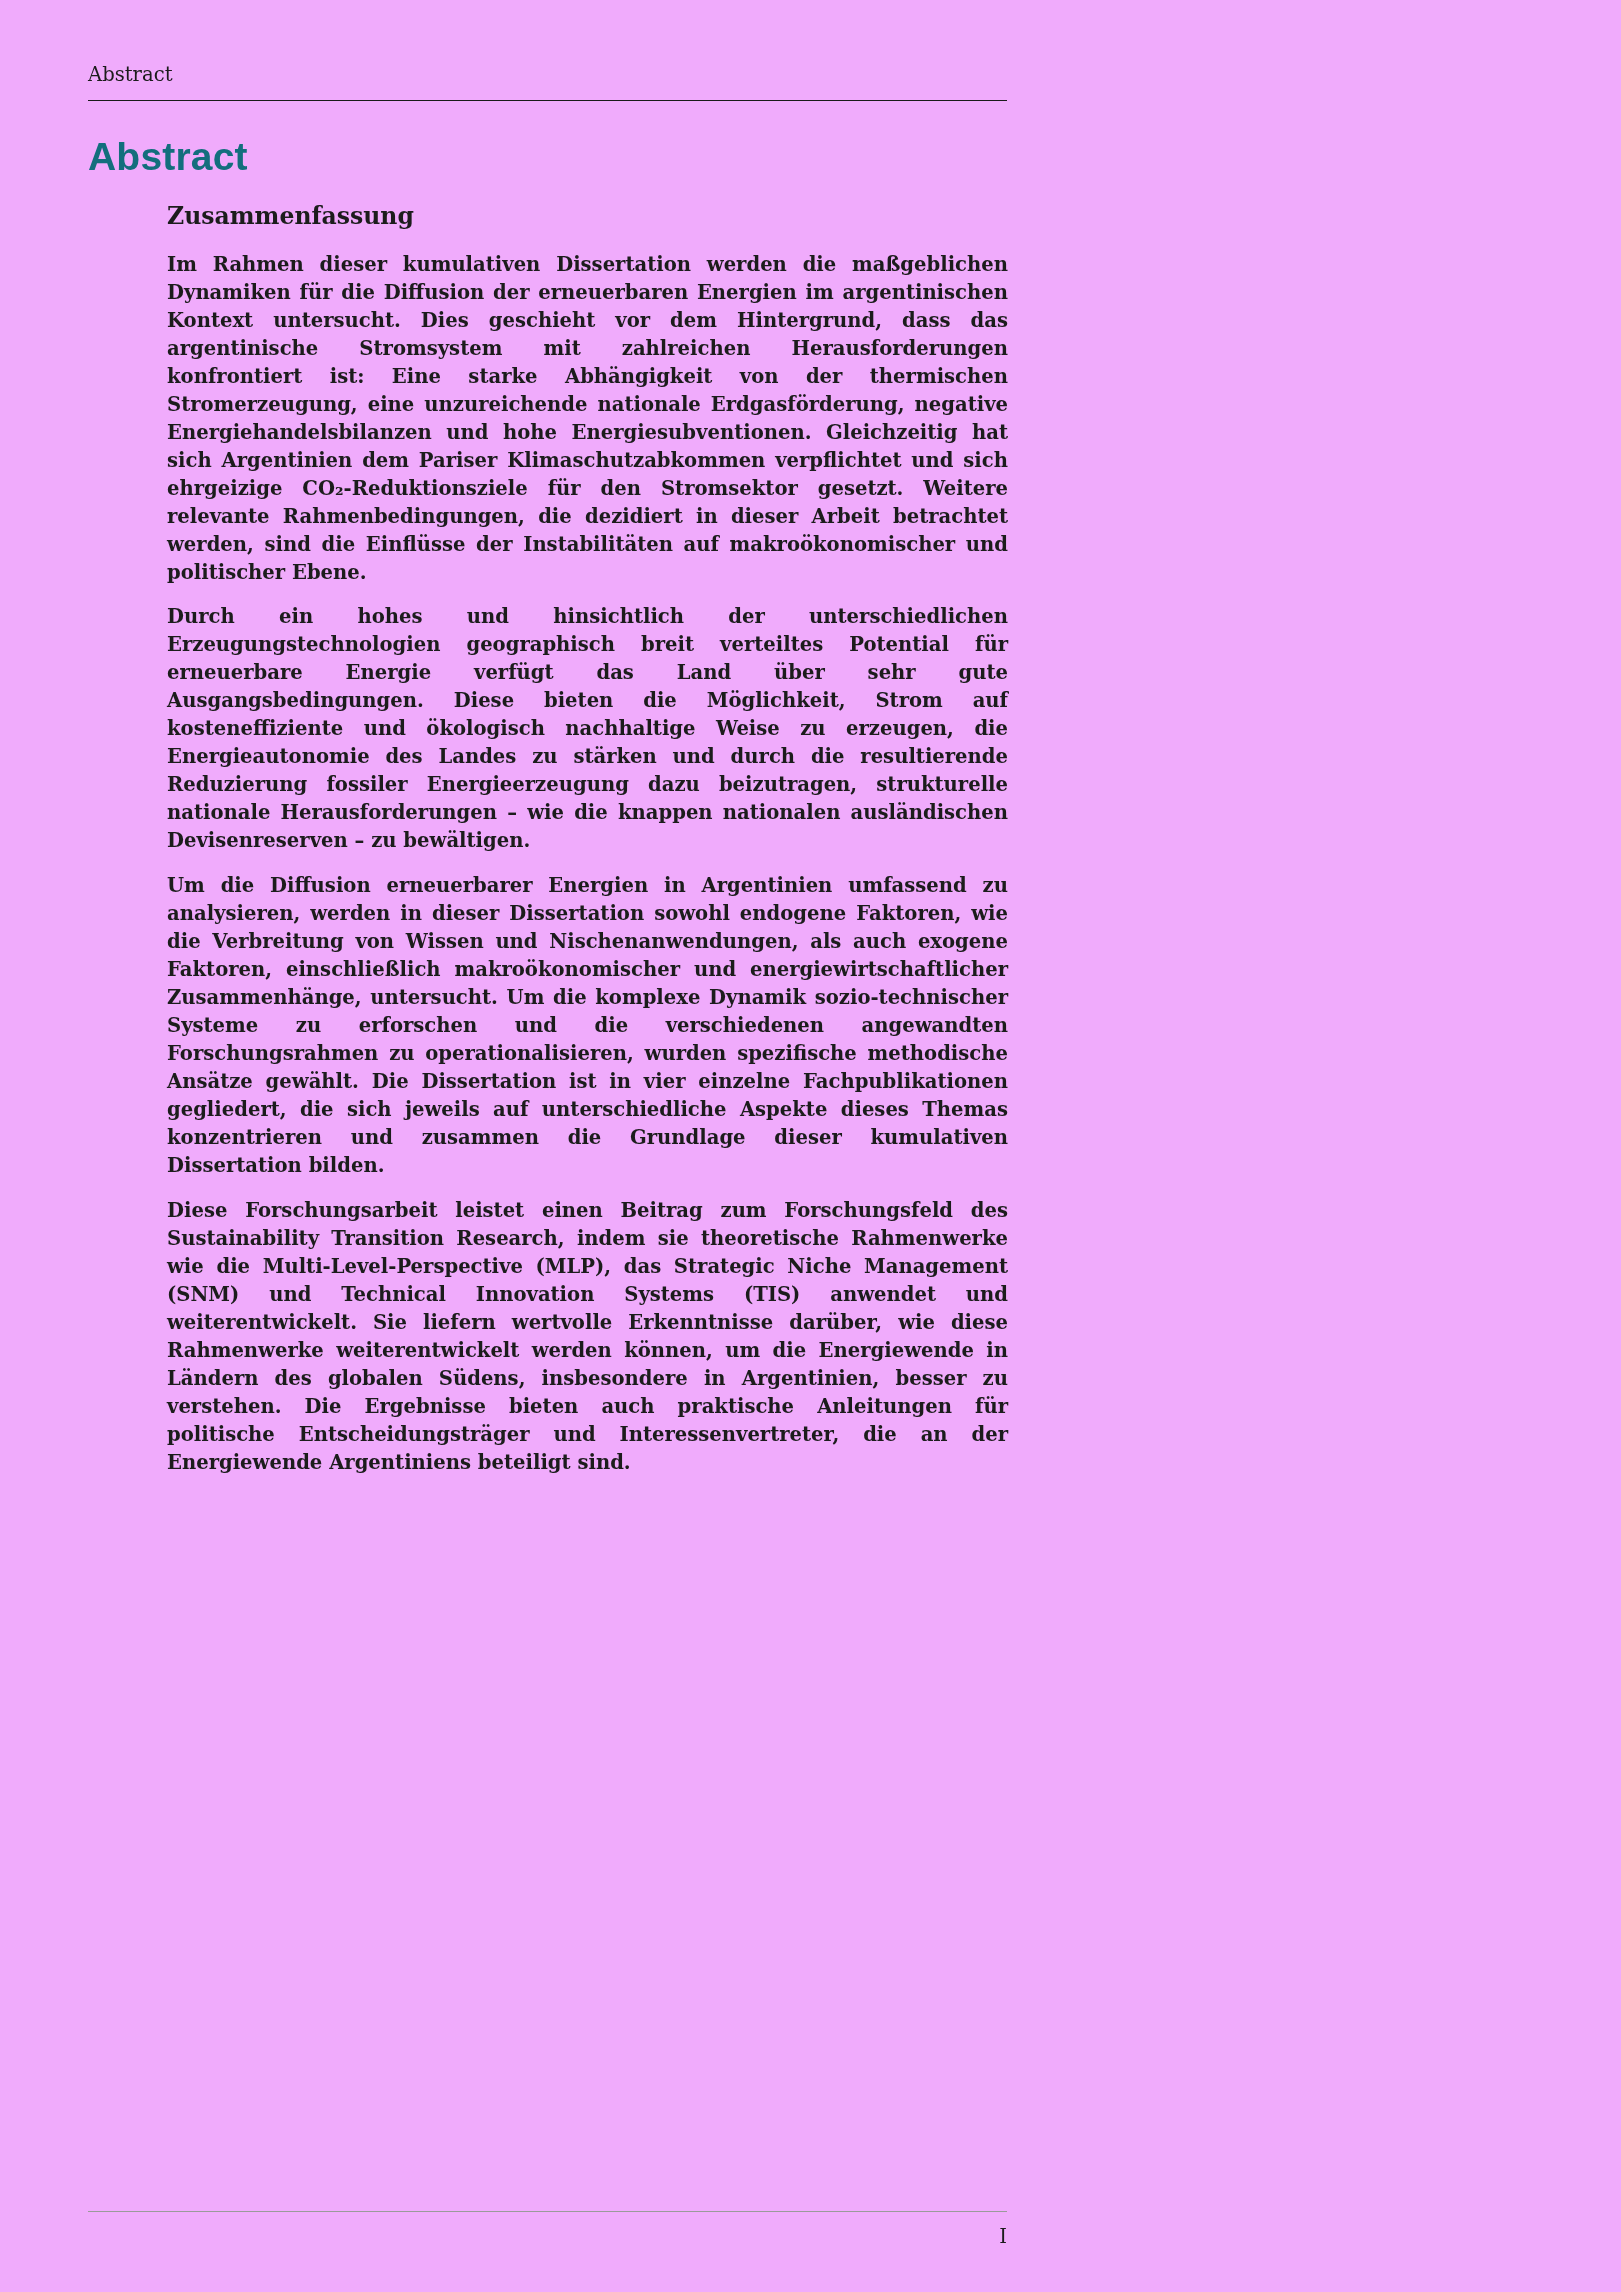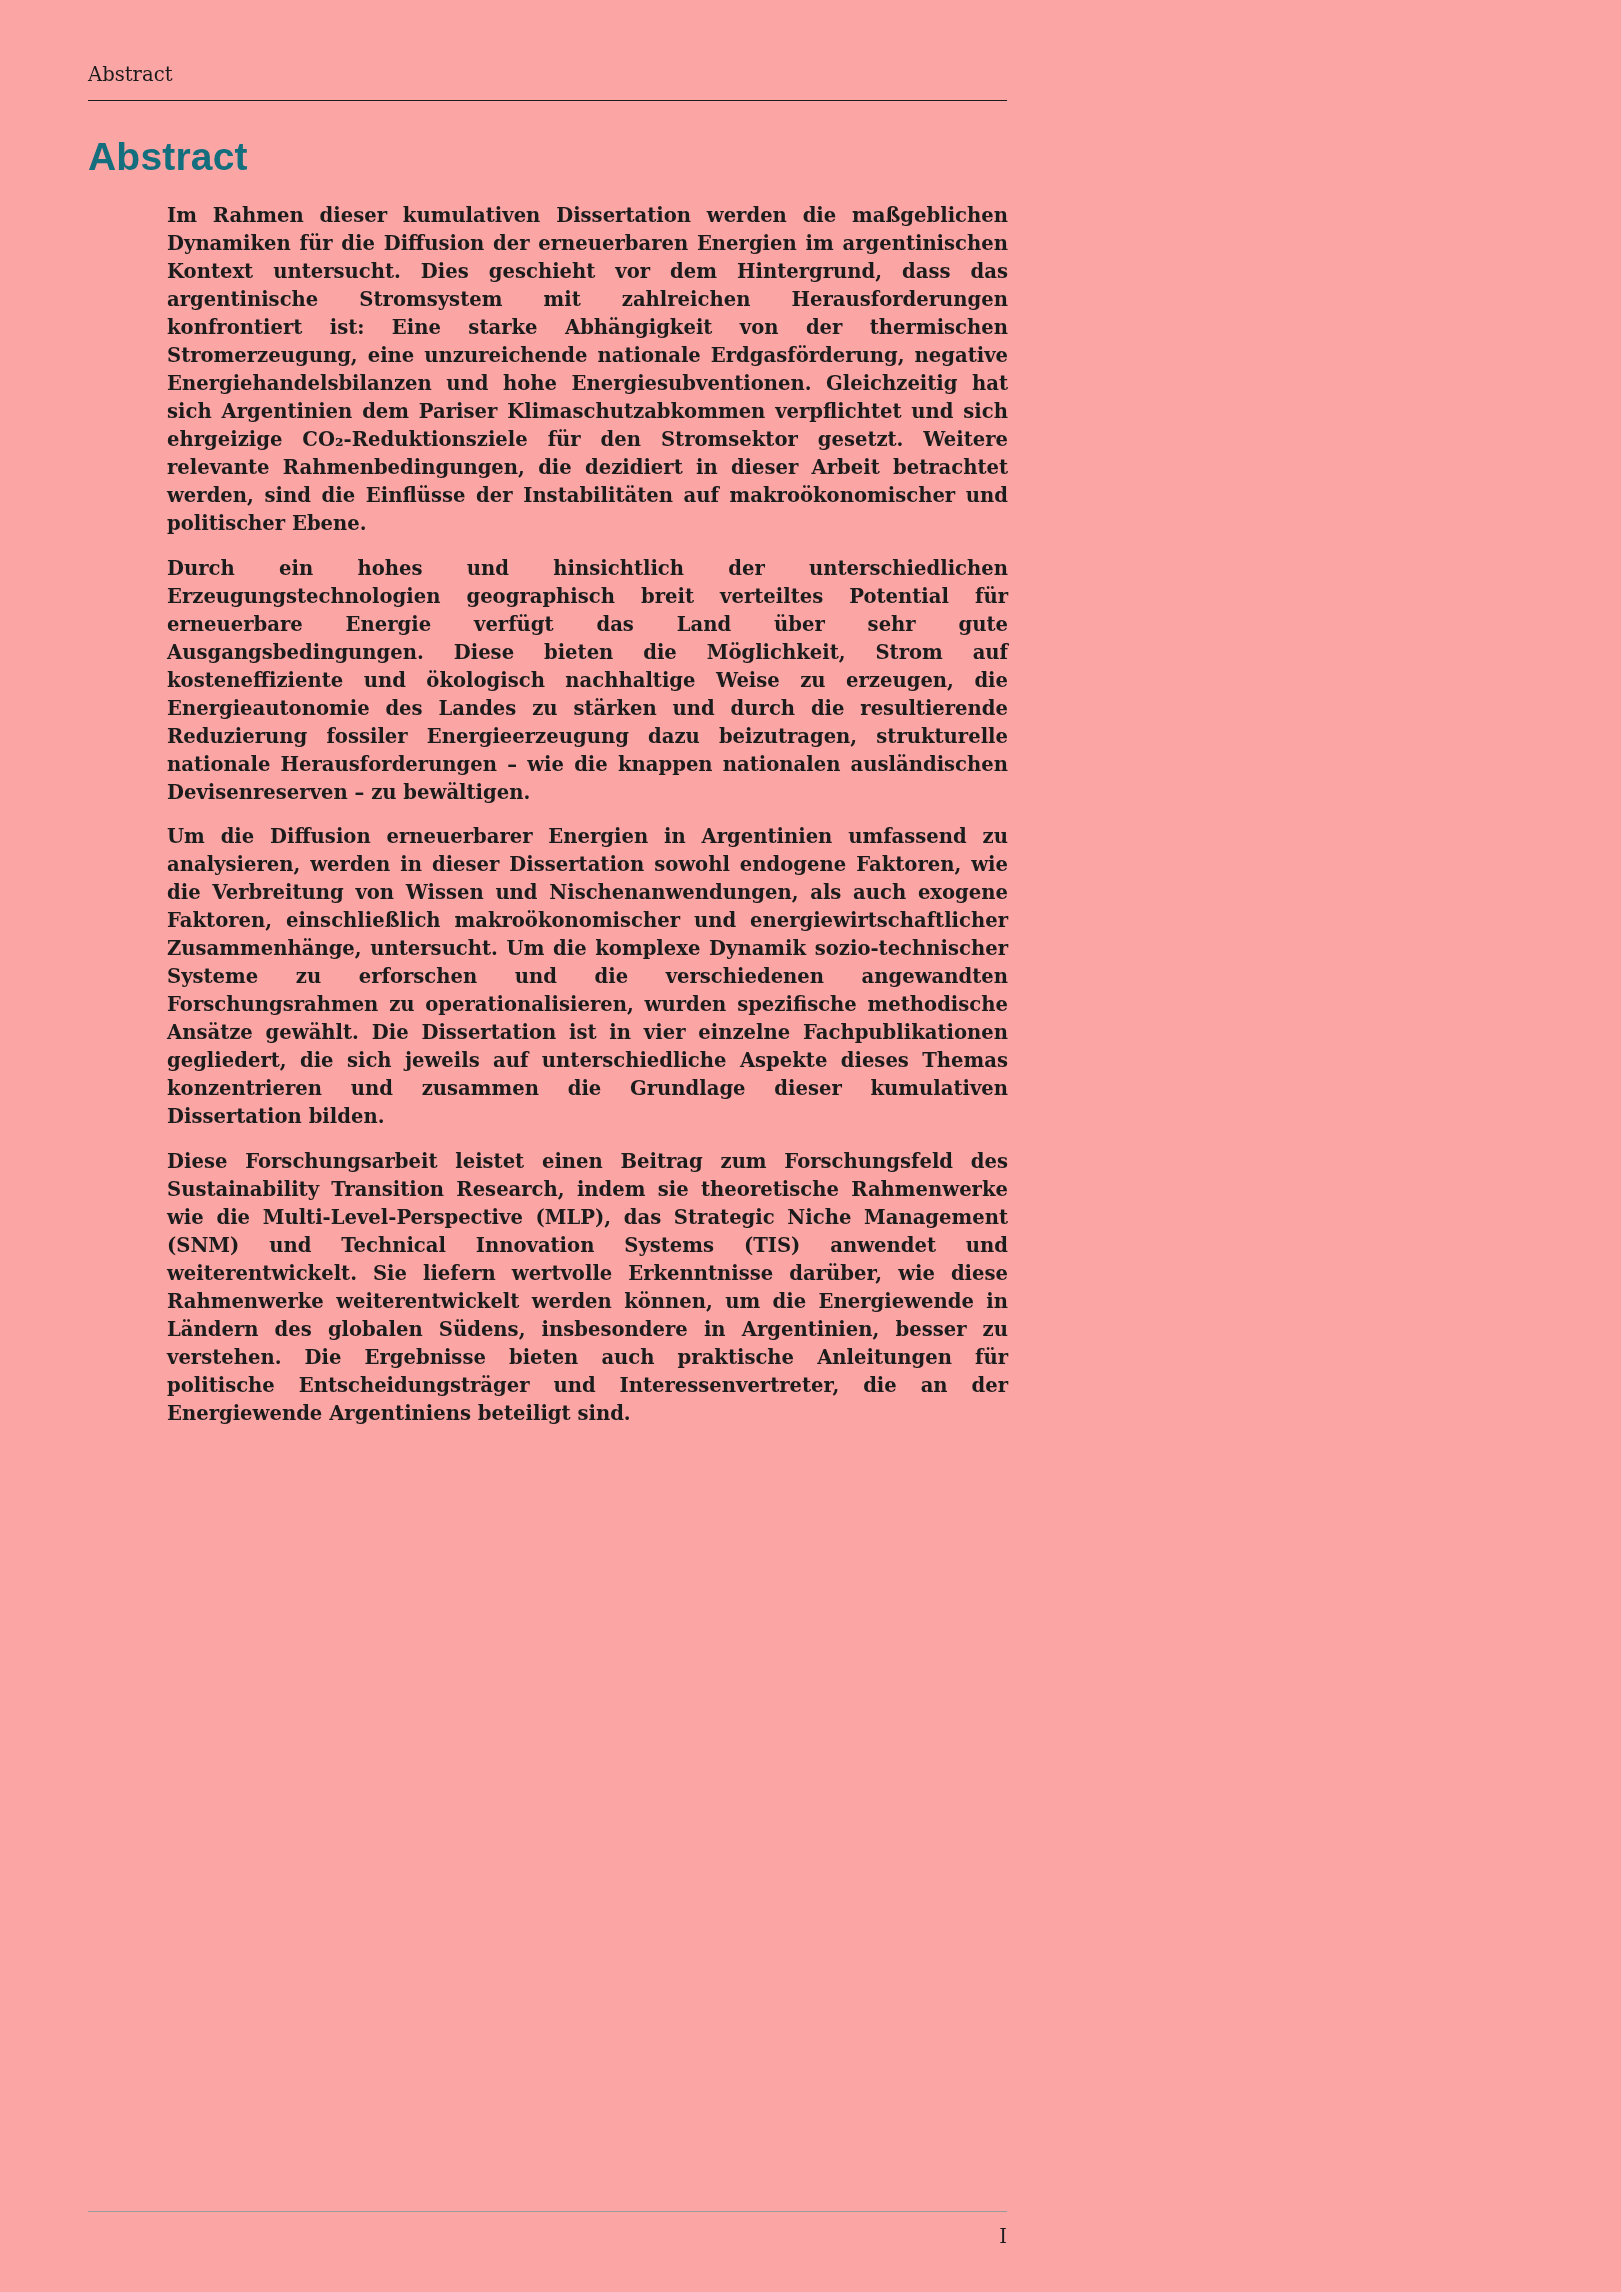--- a/index.html
+++ b/index.html
@@ -13,21 +13,21 @@
     height: 2293px;
     position: relative;
     overflow: hidden;
     font-family: "DejaVu Serif", serif;
     color: #1c1c1c;
     -webkit-font-smoothing: antialiased;
   }
   .page {
     position: absolute;
     inset: 0;
-    background: #fca5a5;
+    background: #f0abfc;
   }
 
   
   .running-header {
     position: absolute;
     left: 88px;
     top: 63px;
     width: 919px;
     font-size: 19.6px;
     line-height: 23.5px;
@@ -106,20 +106,21 @@
 <div class="page">
 
   <div class="running-header">
     <span>Abstract</span>
   </div>
   <div class="header-rule"></div>
 
   <h1 class="chapter-title" style="color: rgb(19, 110, 125);">Abstract</h1>
 
   <div class="content">
+    <h2 class="section-heading">Zusammenfassung</h2>
 
     <p>Im Rahmen dieser kumulativen Dissertation werden die maßgeblichen Dynamiken für die Diffusion der erneuerbaren Energien im argentinischen Kontext untersucht. Dies geschieht vor dem Hintergrund, dass das argentinische Stromsystem mit zahlreichen Herausforderungen konfrontiert ist: Eine starke Abhängigkeit von der thermischen Stromerzeugung, eine unzureichende nationale Erdgasförderung, negative Energiehandelsbilanzen und hohe Energiesubventionen. Gleichzeitig hat sich Argentinien dem Pariser Klimaschutzabkommen verpflichtet und sich ehrgeizige CO₂-Reduktionsziele für den Stromsektor gesetzt. Weitere relevante Rahmenbedingungen, die dezidiert in dieser Arbeit betrachtet werden, sind die Einflüsse der Instabilitäten auf makroökonomischer und politischer Ebene.</p>
     <p>Durch ein hohes und hinsichtlich der unterschiedlichen Erzeugungstechnologien geographisch breit verteiltes Potential für erneuerbare Energie verfügt das Land über sehr gute Ausgangsbedingungen. Diese bieten die Möglichkeit, Strom auf kosteneffiziente und ökologisch nachhaltige Weise zu erzeugen, die Energieautonomie des Landes zu stärken und durch die resultierende Reduzierung fossiler Energieerzeugung dazu beizutragen, strukturelle nationale Herausforderungen – wie die knappen nationalen ausländischen Devisenreserven – zu bewältigen.</p>
     <p>Um die Diffusion erneuerbarer Energien in Argentinien umfassend zu analysieren, werden in dieser Dissertation sowohl endogene Faktoren, wie die Verbreitung von Wissen und Nischenanwendungen, als auch exogene Faktoren, einschließlich makroökonomischer und energiewirtschaftlicher Zusammenhänge, untersucht. Um die komplexe Dynamik sozio-technischer Systeme zu erforschen und die verschiedenen angewandten Forschungsrahmen zu operationalisieren, wurden spezifische methodische Ansätze gewählt. Die Dissertation ist in vier einzelne Fachpublikationen gegliedert, die sich jeweils auf unterschiedliche Aspekte dieses Themas konzentrieren und zusammen die Grundlage dieser kumulativen Dissertation bilden.</p>
     <p>Diese Forschungsarbeit leistet einen Beitrag zum Forschungsfeld des Sustainability Transition Research, indem sie theoretische Rahmenwerke wie die Multi-Level-Perspective (MLP), das Strategic Niche Management (SNM) und Technical Innovation Systems (TIS) anwendet und weiterentwickelt. Sie liefern wertvolle Erkenntnisse darüber, wie diese Rahmenwerke weiterentwickelt werden können, um die Energiewende in Ländern des globalen Südens, insbesondere in Argentinien, besser zu verstehen. Die Ergebnisse bieten auch praktische Anleitungen für politische Entscheidungsträger und Interessenvertreter, die an der Energiewende Argentiniens beteiligt sind.</p>
   </div>
 
   <div class="footer-rule"></div>
   <div class="page-number">I</div>
 

